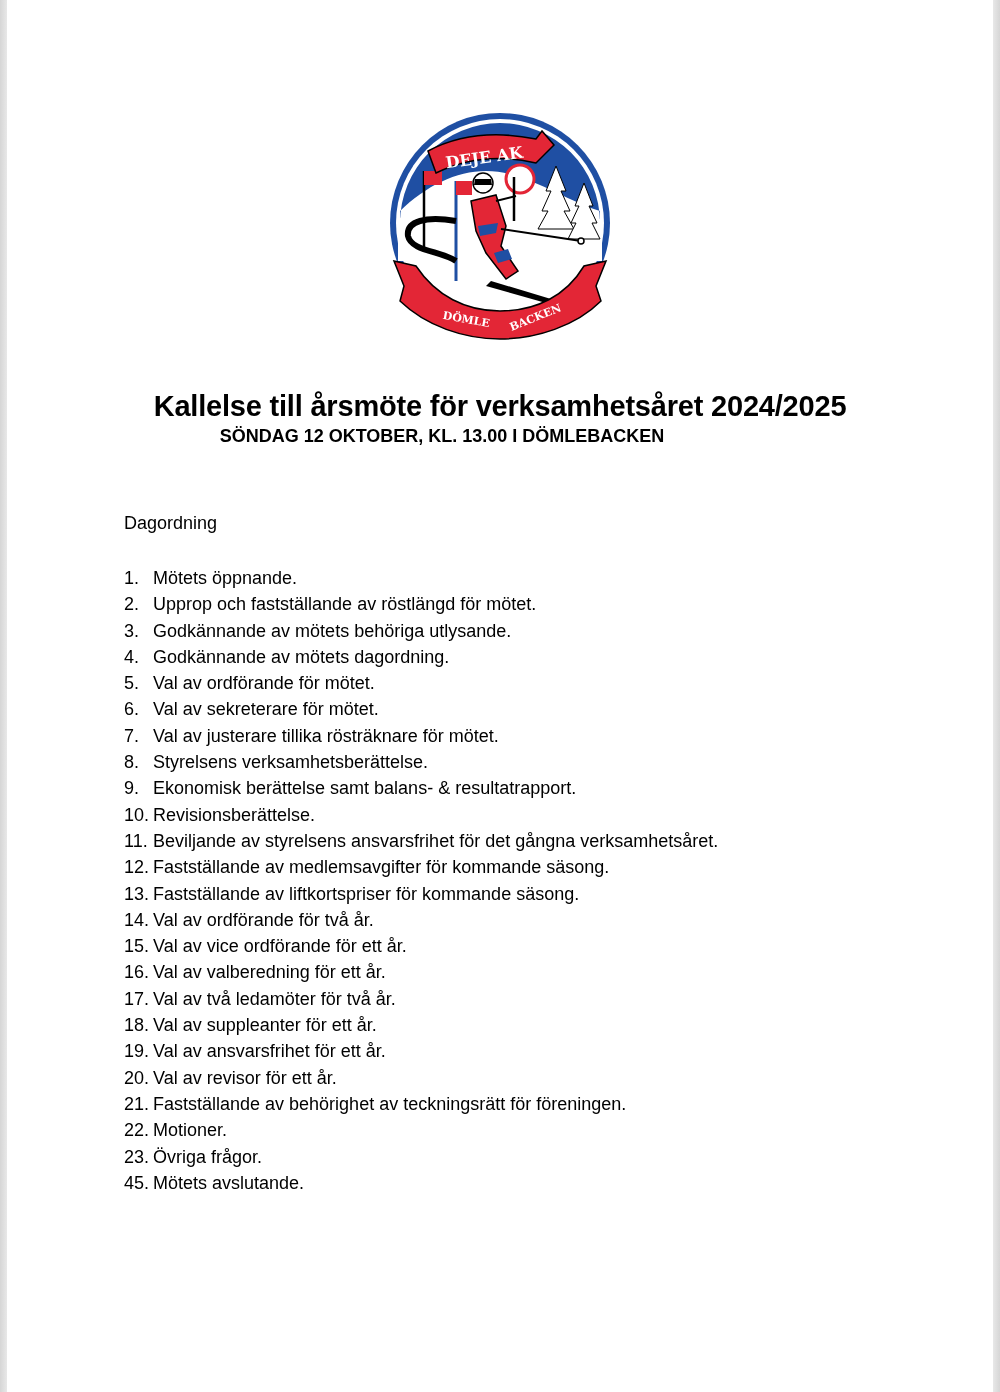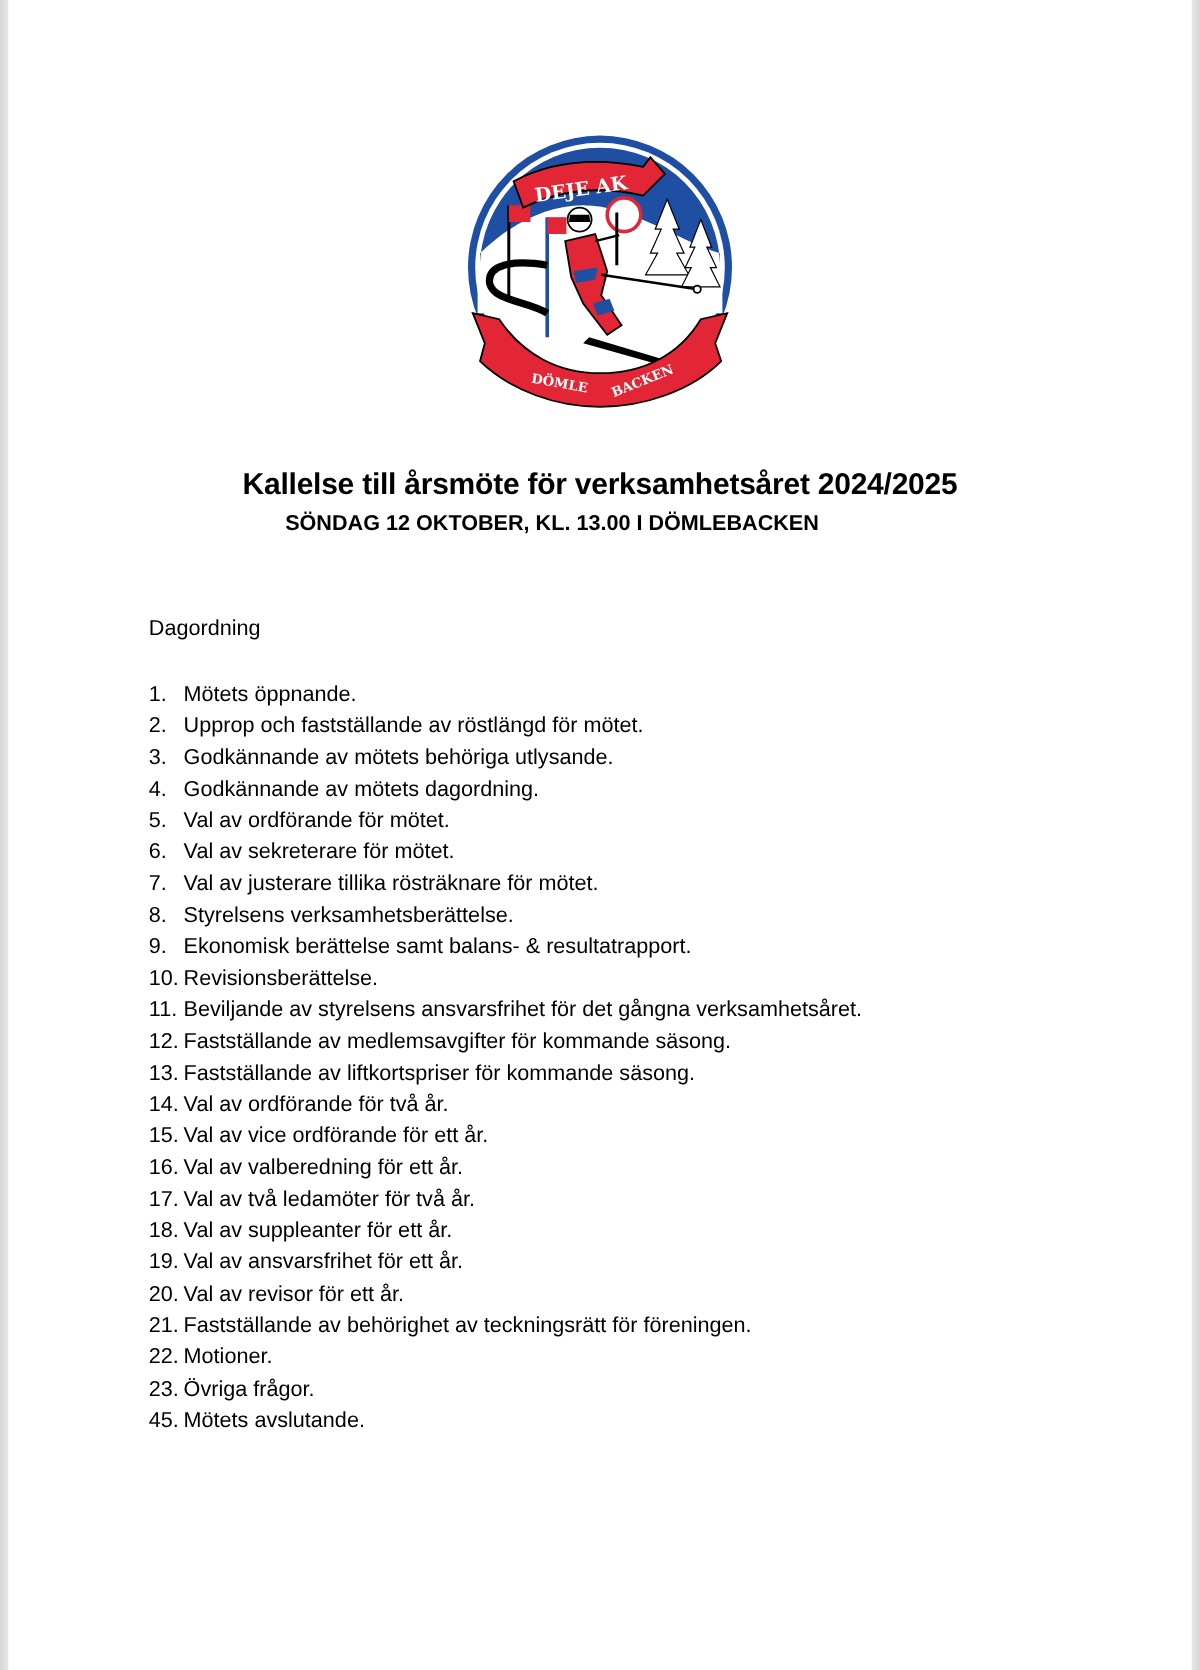--- a/index.html
+++ b/index.html
@@ -30,32 +30,31 @@
       width: 228px;
       height: 232px;
     }
     .title {
       position: absolute;
       top: 390px;
       left: 0;
       width: 1000px;
       text-align: center;
       font-weight: bold;
-      font-size: 25px;
+      font-size: 29px;
       letter-spacing: -0.2px;
     }
     .subtitle {
       position: absolute;
       top: 426px;
       left: 0;
       width: 884px;
       text-align: center;
       font-weight: bold;
       font-size: 18px;
-      padding-left: 18px;
     }
     .agenda-heading {
       position: absolute;
       top: 513px;
       left: 124px;
       font-weight: normal;
       font-size: 18px;
     }
     .agenda-list {
       position: absolute;

